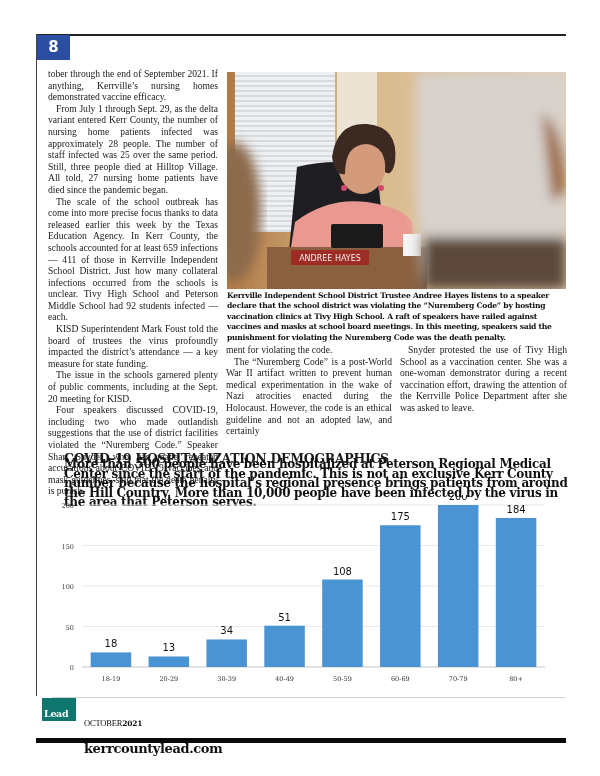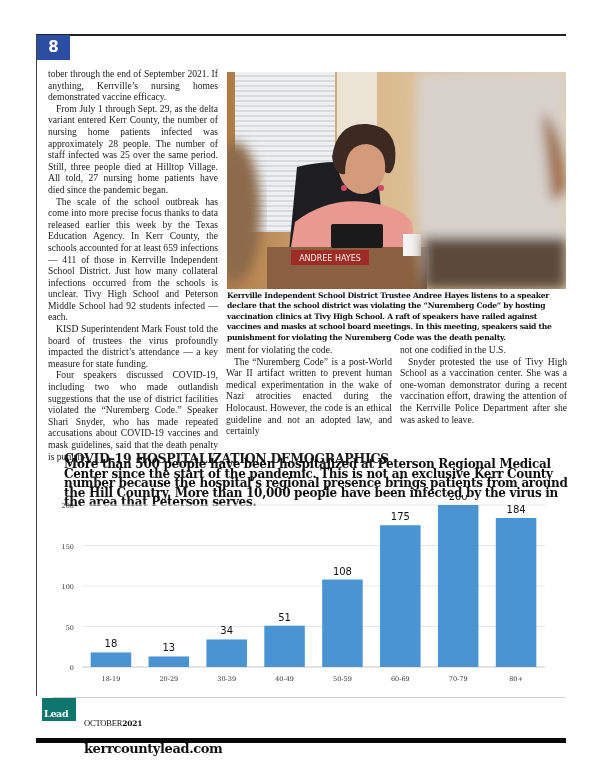--- a/index.html
+++ b/index.html
@@ -36,20 +36,21 @@
 
 <div class="frame-top"></div>
 <div class="frame-left"></div>
 <div class="page-num">8</div>
 
 <div class="col col-left" id="col-left">
     <p>tober through the end of September 2021. If anything, Kerrville’s nursing homes demonstrated vaccine efficacy.</p>
     <p class="ind">From July 1 through Sept. 29, as the delta variant entered Kerr County, the number of nursing home patients infected was approximately 28 people. The number of staff infected was 25 over the same period. Still, three people died at Hilltop Village. All told, 27 nursing home patients have died since the pandemic began.</p>
     <p class="ind">The scale of the school outbreak has come into more precise focus thanks to data released earlier this week by the Texas Education Agency. In Kerr County, the schools accounted for at least 659 infections — 411 of those in Kerrville Independent School District. Just how many collateral infections occurred from the schools is unclear. Tivy High School and Peterson Middle School had 92 students infected — each.</p>
     <p class="ind">KISD Superintendent Mark Foust told the board of trustees the virus profoundly impacted the district’s attendance — a key measure for state funding.</p>
+    <p class="ind">The issue in the schools garnered plenty of public comments, including at the Sept. 20 meeting for KISD.</p>
     <p class="ind">Four speakers discussed COVID-19, including two who made outlandish suggestions that the use of district facilities violated the “Nuremberg Code.” Speaker Shari Snyder, who has made repeated accusations about COVID-19 vaccines and mask guidelines, said that the death penalty is punish-</p>
   </div>
 
 <div class="photo">
   <svg width="339" height="217" viewBox="0 0 339 217">
     <defs>
       <linearGradient id="wallg" x1="0" y1="0" x2="1" y2="0">
         <stop offset="0" stop-color="#b07a45"></stop>
         <stop offset="0.4" stop-color="#d9b98c"></stop>
         <stop offset="1" stop-color="#e3cfae"></stop>
@@ -126,21 +127,20 @@
   </svg>
 </div>
 
 <div class="caption">Kerrville Independent School District Trustee Andree Hayes listens to a speaker declare that the school district was violating the “Nuremberg Code” by hosting vaccination clinics at Tivy High School. A raft of speakers have railed against vaccines and masks at school board meetings. In this meeting, speakers said the punishment for violating the Nuremberg Code was the death penalty.</div>
 
 <div class="col col-mid" id="col-mid">
     <p>ment for violating the code.</p>
     <p class="ind">The “Nuremberg Code” is a post-World War II artifact written to prevent human medical experimentation in the wake of Nazi atrocities enacted during the Holocaust. However, the code is an ethical guideline and not an adopted law, and certainly</p>
   </div>
 <div class="col col-right" id="col-right">
-    <p>not one codified in the U.S.</p>
     <p class="ind">Snyder protested the use of Tivy High School as a vaccination center. She was a one-woman demonstrator during a recent vaccination effort, drawing the attention of the Kerrville Police Department after she was asked to leave.</p>
   </div>
 
 <div class="chart-title">COVID-19 HOSPITALIZATION DEMOGRAPHICS</div>
 <div class="chart-sub">More than 500 people have been hospitalized at Peterson Regional Medical Center since the start of the pandemic. This is not an exclusive Kerr County number because the hospital’s regional presence brings patients from around the Hill Country. More than 10,000 people have been infected by the virus in the area that Peterson serves.</div>
 
 <svg class="chart-svg" id="chart" width="520" height="200">
     <line x1="42" x2="505" y1="172" y2="172" stroke="#c8c8c8" stroke-width="1.2"></line>
     <text x="34" y="175" text-anchor="end" font-family="DejaVu Serif, serif" font-size="6.5" fill="#333">0</text>
     <line x1="42" x2="505" y1="131.5" y2="131.5" stroke="#e8e8e8" stroke-width="1"></line>

